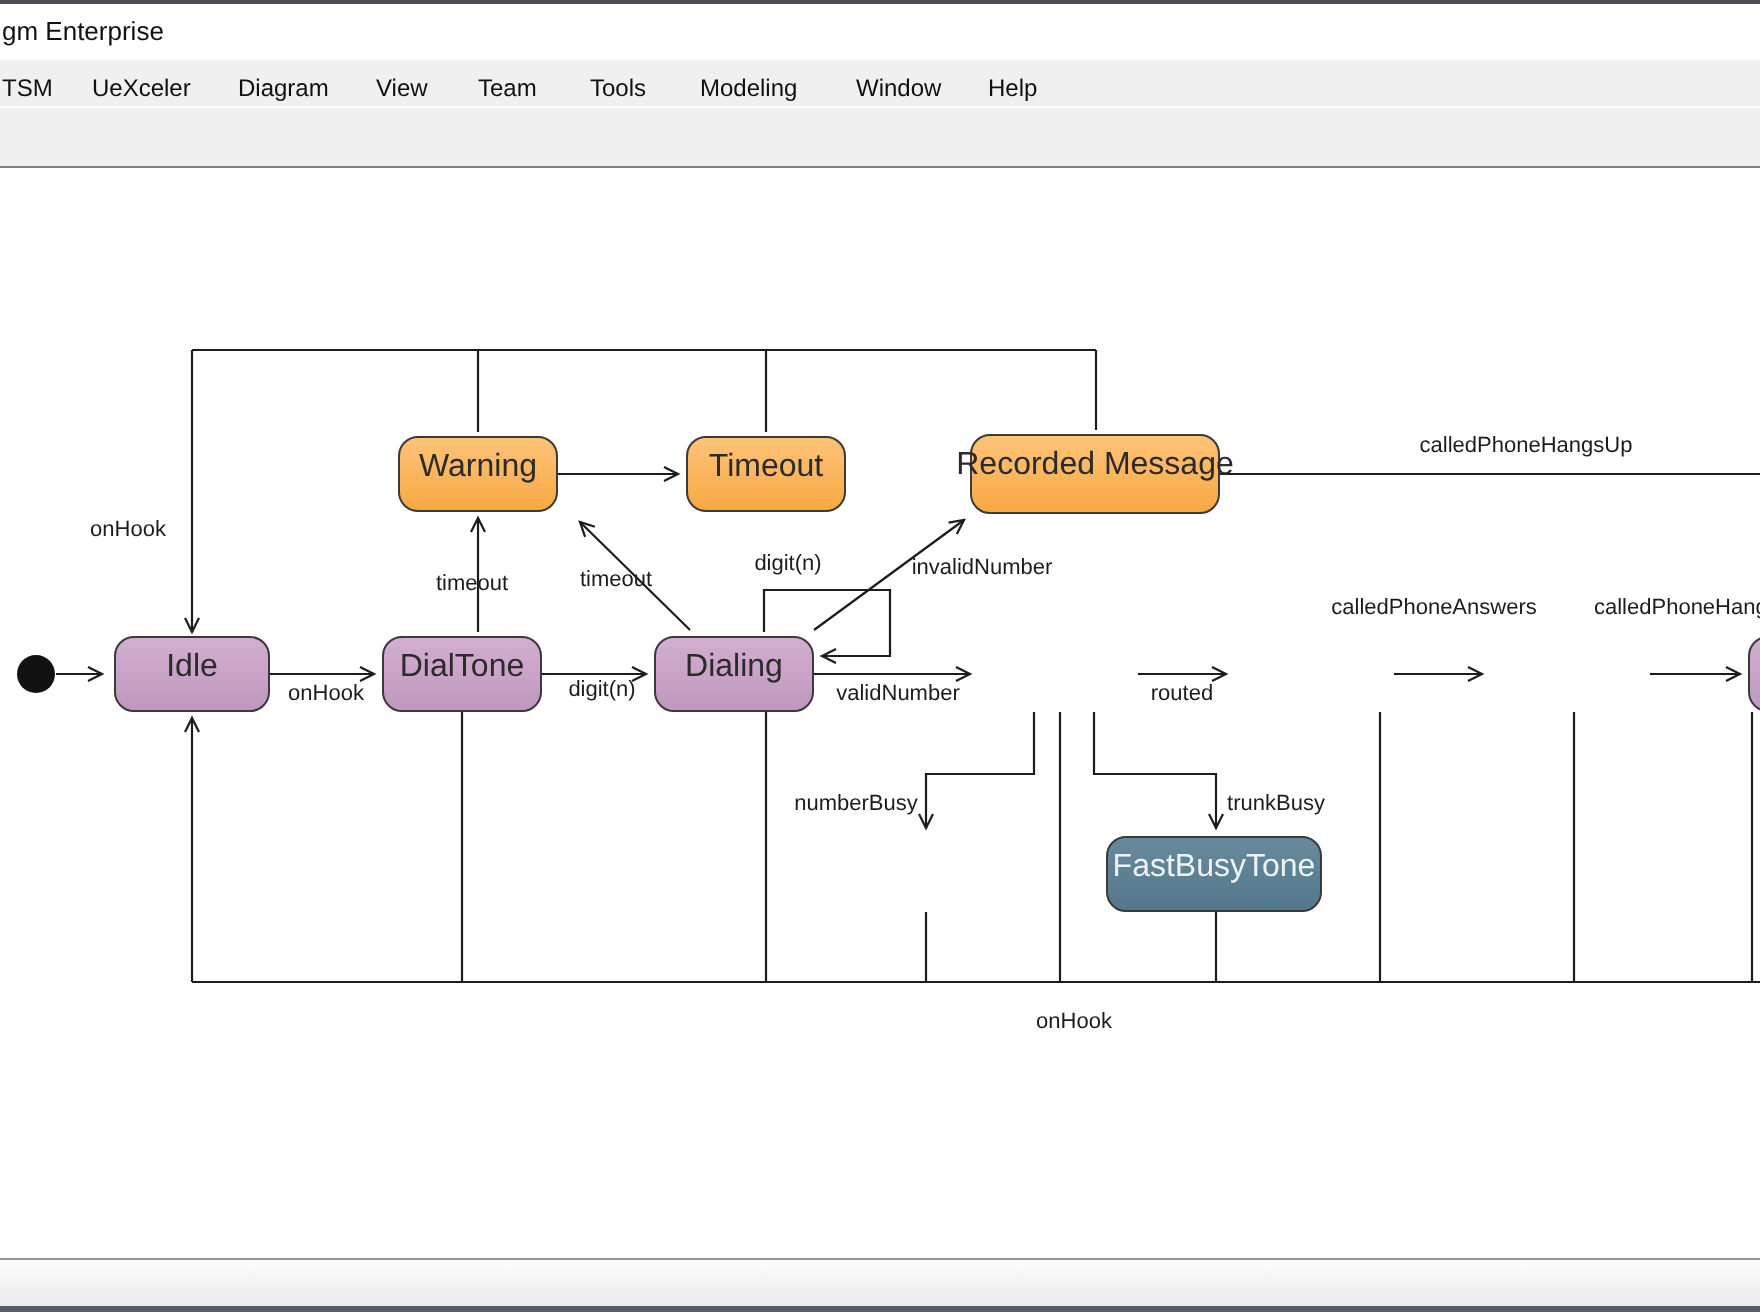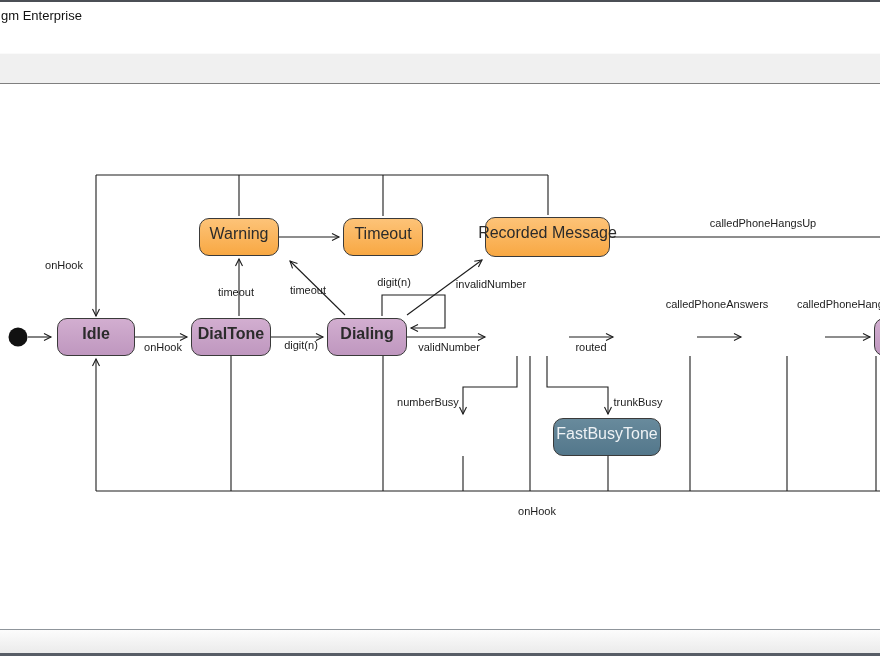--- a/index.html
+++ b/index.html
@@ -16,37 +16,48 @@
   #canvas-divider{position:absolute;left:0;top:83px;width:880px;height:1px;background:#7f7f7f;}
   #canvas{position:absolute;left:0;top:84px;width:880px;height:545px;background:#fff;}
   #statusbar{position:absolute;left:0;top:629px;width:880px;height:27px;box-sizing:border-box;
              background:linear-gradient(#fcfcfc,#ebebeb);
              border-top:1px solid #8f959b;border-bottom:3px solid #575d66;}
   
   #wires{position:absolute;left:0;top:0;width:880px;height:658px;}
   .node{position:absolute;box-sizing:border-box;border:1.4px solid #3a3a3a;border-radius:10px;
         display:flex;justify-content:center;align-items:flex-start;padding-top:6px;
         font-size:16px;color:#2b2b2b;white-space:nowrap;}
-  .purple{background:linear-gradient(#d2aed0,#bf97bf);font-weight:bold;}
+  .purple{background:linear-gradient(#d2aed0,#bf97bf);}
   .orange{background:linear-gradient(#fdc378,#f8a843);}
   .slate{background:linear-gradient(#688a9c,#53778b);color:#eef2f5;}
   .elabel{position:absolute;font-size:11px;color:#1c1c1c;white-space:nowrap;transform:translateX(-50%);}
   .elabel.noshift{transform:none;}
 </style>
 </head>
 <body>
 
 <div id="app">
 
   <div id="top-edge"></div>
 
   <div id="titlebar">
     <span id="title-text">gm Enterprise</span>
   </div>
 
+  <div id="menubar">
+    <span class="menuitem" style="left:1px">TSM</span>
+    <span class="menuitem" style="left:46px">UeXceler</span>
+    <span class="menuitem" style="left:119px">Diagram</span>
+    <span class="menuitem" style="left:188px">View</span>
+    <span class="menuitem" style="left:239px">Team</span>
+    <span class="menuitem" style="left:295px">Tools</span>
+    <span class="menuitem" style="left:350px">Modeling</span>
+    <span class="menuitem" style="left:428px">Window</span>
+    <span class="menuitem" style="left:494px">Help</span>
+  </div>
 
   <div id="toolbar"></div>
   <div id="canvas-divider"></div>
   <div id="canvas"></div>
 
   <svg id="wires" viewBox="0 0 880 658" xmlns="http://www.w3.org/2000/svg">
     <defs>
       <marker id="arr" markerWidth="11" markerHeight="11" refX="8" refY="4.5" orient="auto" markerUnits="userSpaceOnUse">
         <path d="M1,1 L8,4.5 L1,8" fill="none" stroke="#1c1c1c" stroke-width="1.1"></path>
       </marker>

